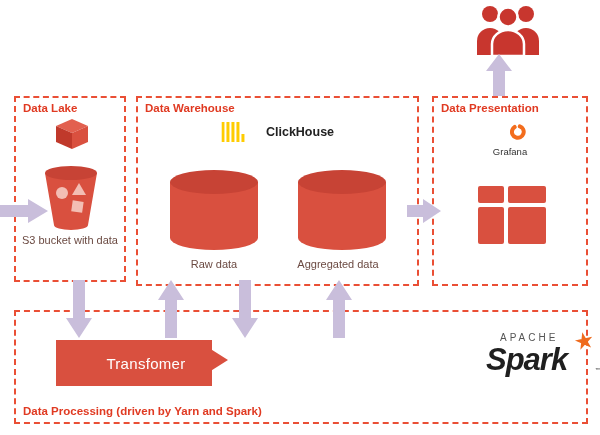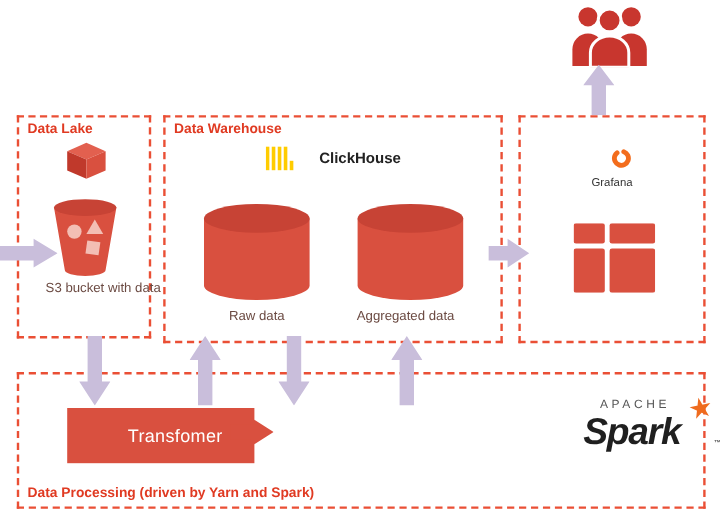--- a/index.html
+++ b/index.html
@@ -53,21 +53,21 @@
       <path d="M2 8 L18 15 V31 L2 24 Z" fill="#c0392b"></path>
       <path d="M34 8 L18 15 V31 L34 24 Z" fill="#d9503f"></path>
     </svg>
     <svg class="abs" style="left:26px; top:66px;" width="58" height="66" viewBox="0 0 58 66">
       <path d="M3 9 L55 9 L46 61 a17 5 0 0 1 -34 0 Z" fill="#d9503f"></path>
       <ellipse cx="29" cy="9" rx="26" ry="7" fill="#c74335"></ellipse>
       <circle cx="20" cy="29" r="6" fill="#f3beb4"></circle>
       <rect x="30" y="37" width="11" height="11" fill="#f3beb4" transform="rotate(8 35 42)"></rect>
       <path d="M37 19 l7 12 h-14 z" fill="#f3beb4"></path>
     </svg>
-    <div class="caption" style="left:16px; top:136px; width:100%;">S3 bucket with data</div>
+    <div class="caption" style="left:0; top:136px; width:100%;">S3 bucket with data</div>
   </div>
 
   <div class="dbox" style="left:136px; top:96px; width:283px; height:190px;">
     <div class="dbox-title">Data Warehouse</div>
 
     <div class="ch-logo">
       <svg width="24" height="20" viewBox="0 0 24 20">
         <g fill="#ffcc00">
           <rect x="0" y="0" width="3" height="20"></rect>
           <rect x="5" y="0" width="3" height="20"></rect>
@@ -86,20 +86,21 @@
     <svg class="abs" style="left:156px; top:70px;" width="96" height="84" viewBox="0 0 96 84">
       <path d="M4 14 v56 a44 12 0 0 0 88 0 v-56 z" fill="#d9503f"></path>
       <ellipse cx="48" cy="14" rx="44" ry="12" fill="#c74335"></ellipse>
     </svg>
 
     <div class="caption" style="left:28px; top:160px; width:96px;">Raw data</div>
     <div class="caption" style="left:144px; top:160px; width:112px;">Aggregated data</div>
   </div>
 
   <div class="dbox" style="left:432px; top:96px; width:156px; height:190px;">
+    <div class="dbox-title">Data Presentation</div>
 
     <div class="grafana">
       <svg width="18" height="18" viewBox="0 0 20 20">
         <circle cx="10" cy="11" r="6.5" fill="none" stroke="#f36d1d" stroke-width="4.5" stroke-dasharray="34 10" stroke-linecap="round" transform="rotate(-70 10 11)"></circle>
       </svg>
       <div class="grafana-label">Grafana</div>
     </div>
 
     <svg class="abs" style="left:44px; top:88px;" width="68" height="58" viewBox="0 0 68 58">
       <g fill="#d9503f">

